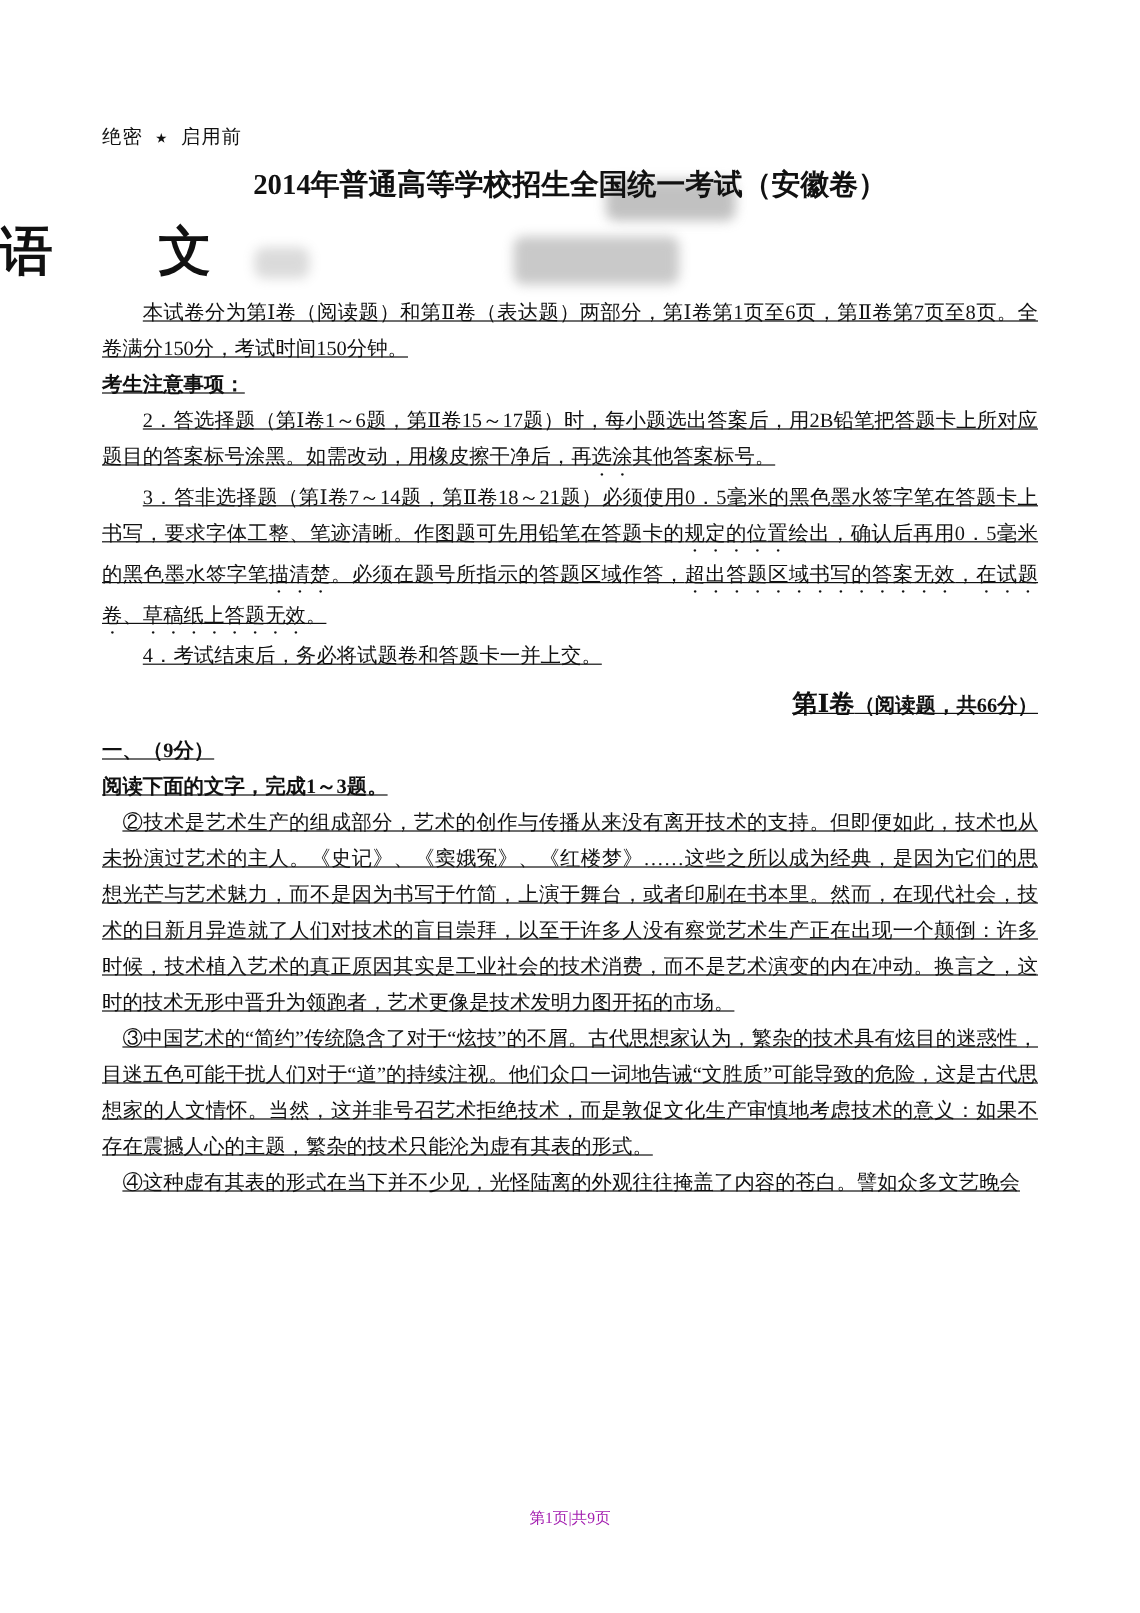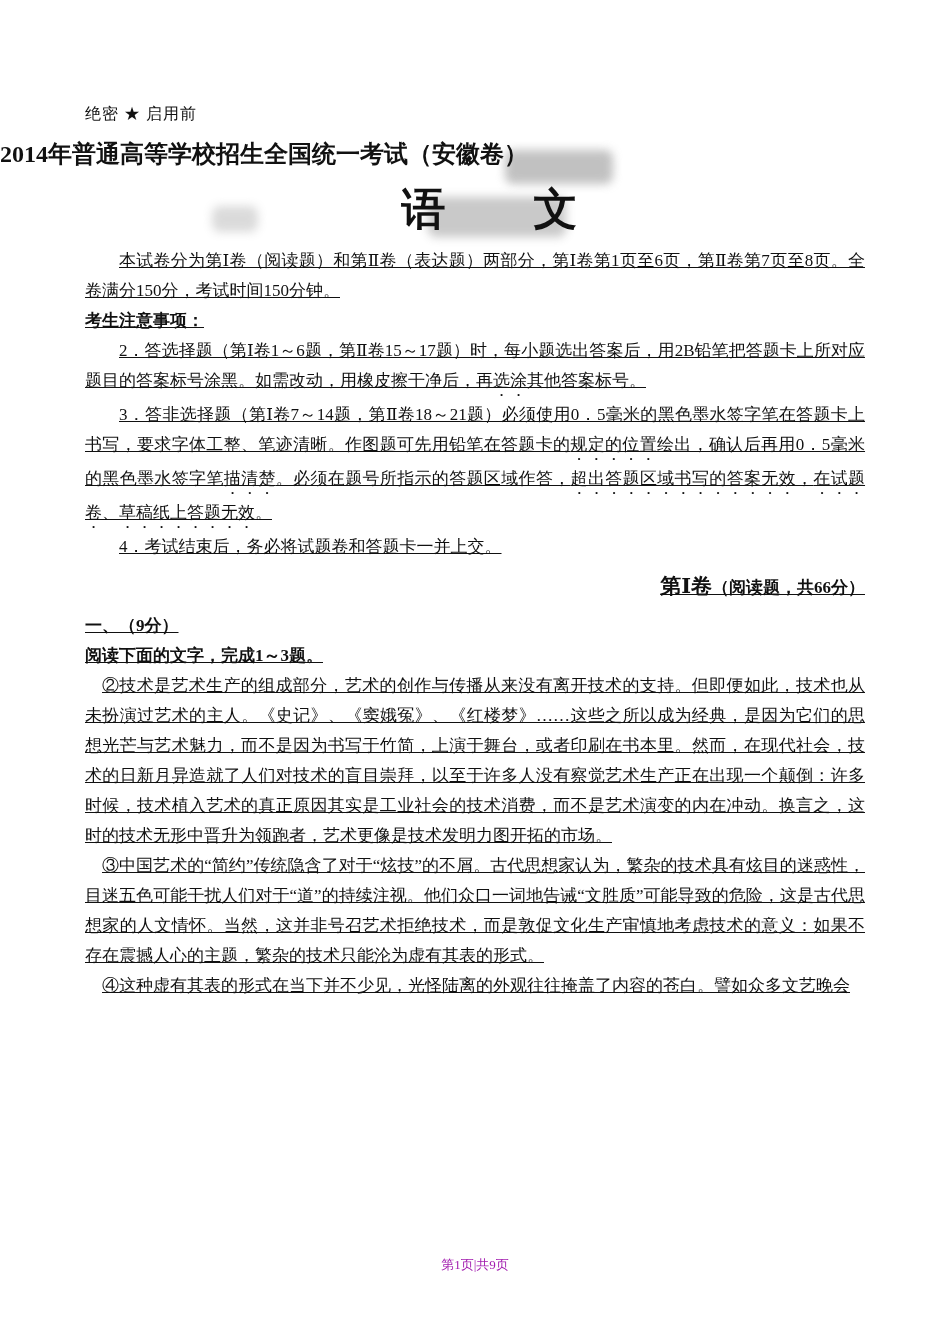--- a/index.html
+++ b/index.html
@@ -12,38 +12,38 @@
     color: #111111;
     overflow: hidden;
   }
   .secrecy-label {
     position: absolute;
     left: 85px;
     top: 104px;
     font-size: 16px;
     letter-spacing: 1px;
     z-index: 2;
+    font-family: Liberation Mono, monospace;
   }
   .exam-title {
     position: absolute;
     left: 0; right: 0;
     top: 138px;
+    text-align: center;
     font-size: 24px;
     font-weight: bold;
     z-index: 2;
   }
   .subject-title {
     position: absolute;
     left: 0; right: 0;
     top: 180px;
-    text-align: center;
     font-size: 44px;
     font-weight: bold;
     z-index: 2;
-    margin-left: 29px;
   }
   .smudge {
     position: absolute;
     background: #8f8f8f;
     filter: blur(5px);
     border-radius: 8px;
     z-index: 1;
   }
   .smudge-1 { left: 505px; top: 150px; width: 108px; height: 34px; opacity: .55; }
   .smudge-2 { left: 428px; top: 197px; width: 138px; height: 40px; opacity: .48; }

